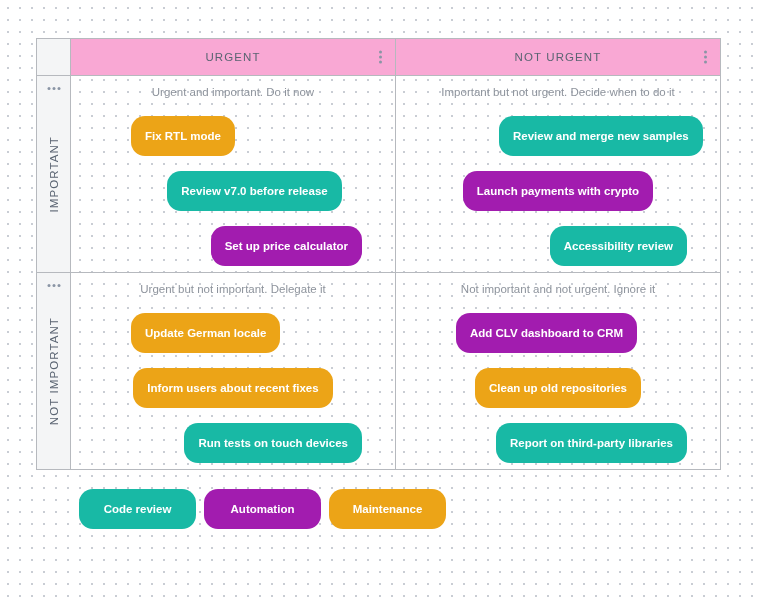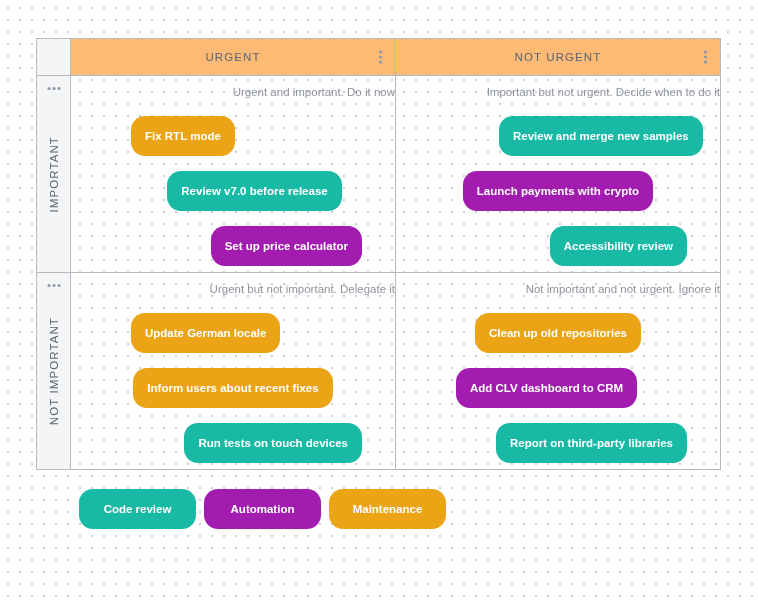--- a/index.html
+++ b/index.html
@@ -46,21 +46,21 @@
     flex: 0 0 33px;
     border-right: 1px solid #b6b9be;
     background-color: #f4f5f6;
   }
   .col-header {
     flex: 1 1 0;
     position: relative;
     display: flex;
     align-items: center;
     justify-content: center;
-    background-color: #fdba74;
+    background-color: #f9a8d4;
   }
   .col-header.divider {
     border-right: 1px solid #b6b9be;
   }
   .col-header-label {
     font-size: 11.5px;
     letter-spacing: 1.1px;
     color: #5a6472;
     font-weight: 400;
     text-transform: uppercase;
@@ -144,21 +144,21 @@
     padding: 10px 0 0 0;
     box-sizing: border-box;
     display: flex;
     flex-direction: column;
     align-items: stretch;
   }
   .quadrant.divider {
     border-right: 1px solid #b6b9be;
   }
   .quadrant-hint {
-    text-align: right;
+    text-align: center;
     font-size: 11.5px;
     color: #8d939c;
     margin-bottom: 16px;
     line-height: 1.2;
   }
   .pill-stack {
     display: flex;
     flex-direction: column;
     gap: 15px;
   }
@@ -291,25 +291,25 @@
           </div>
           <div class="pill-row pos-2">
             <span class="pill teal">Run tests on touch devices</span>
           </div>
         </div>
       </div>
 
       <div class="quadrant">
         <div class="quadrant-hint">Not important and not urgent. Ignore it</div>
         <div class="pill-stack">
+          <div class="pill-row pos-0">
+            <span class="pill purple">Add CLV dashboard to CRM</span>
+          </div>
           <div class="pill-row pos-1">
             <span class="pill orange">Clean up old repositories</span>
-          </div>
-          <div class="pill-row pos-0">
-            <span class="pill purple">Add CLV dashboard to CRM</span>
           </div>
           <div class="pill-row pos-2">
             <span class="pill teal">Report on third-party libraries</span>
           </div>
         </div>
       </div>
     </div>
 
   </div>
 </div>

